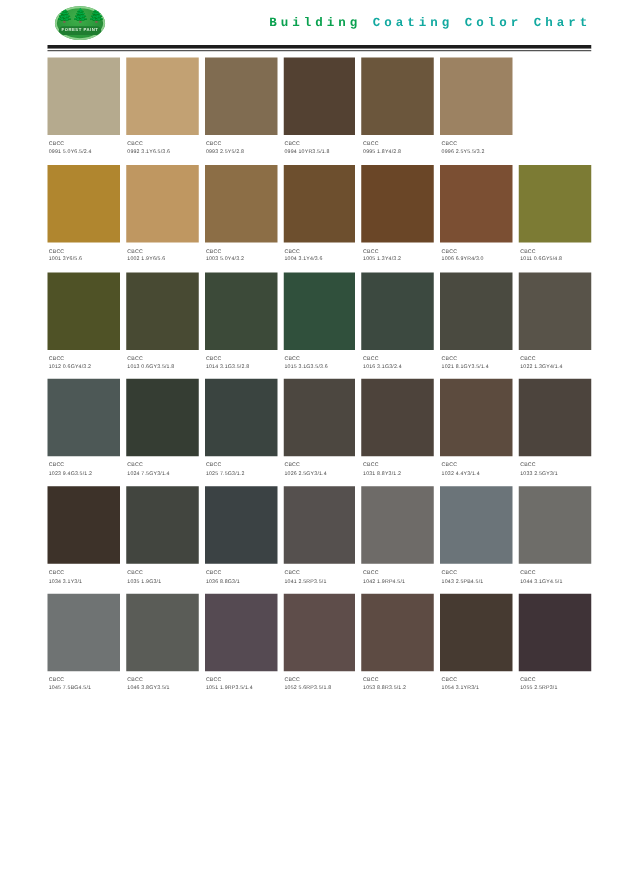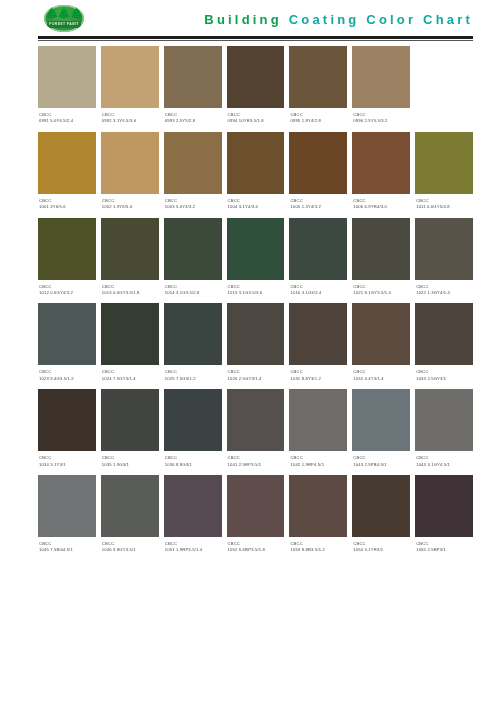--- a/index.html
+++ b/index.html
@@ -56,26 +56,26 @@
     color: #dff3dc;
     font-size: 3.4px;
     line-height: 7px;
     text-align: center;
     letter-spacing: 0.4px;
     font-weight: bold;
     white-space: nowrap;
   }
   .title {
     margin-left: auto;
-    font-size: 13px;
+    font-size: 10px;
     font-weight: bold;
     color: #0aa14f;
     letter-spacing: 3.2px;
     white-space: nowrap;
-    font-family: Liberation Sans, sans-serif;
+    font-family: Liberation Mono, monospace;
   }
   .title .accent { color: #12a9a0; }
 
   .rule-wrap {
     padding: 0 26px 0 38px;
   }
   .rule-dark {
     height: 3px;
     background: #1d1d1d;
   }

